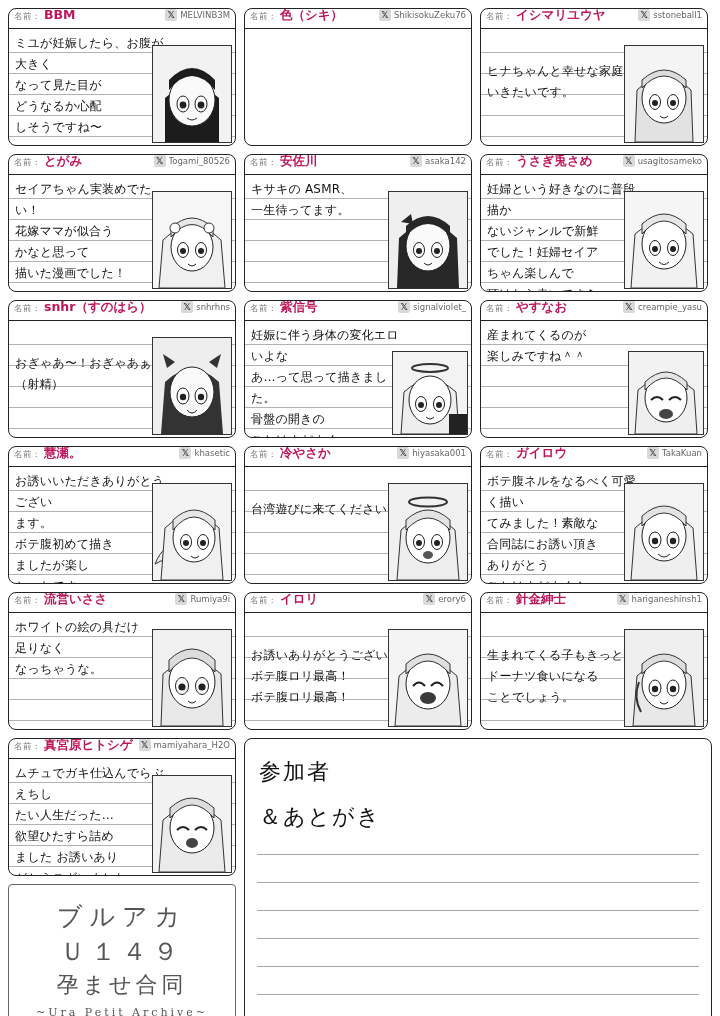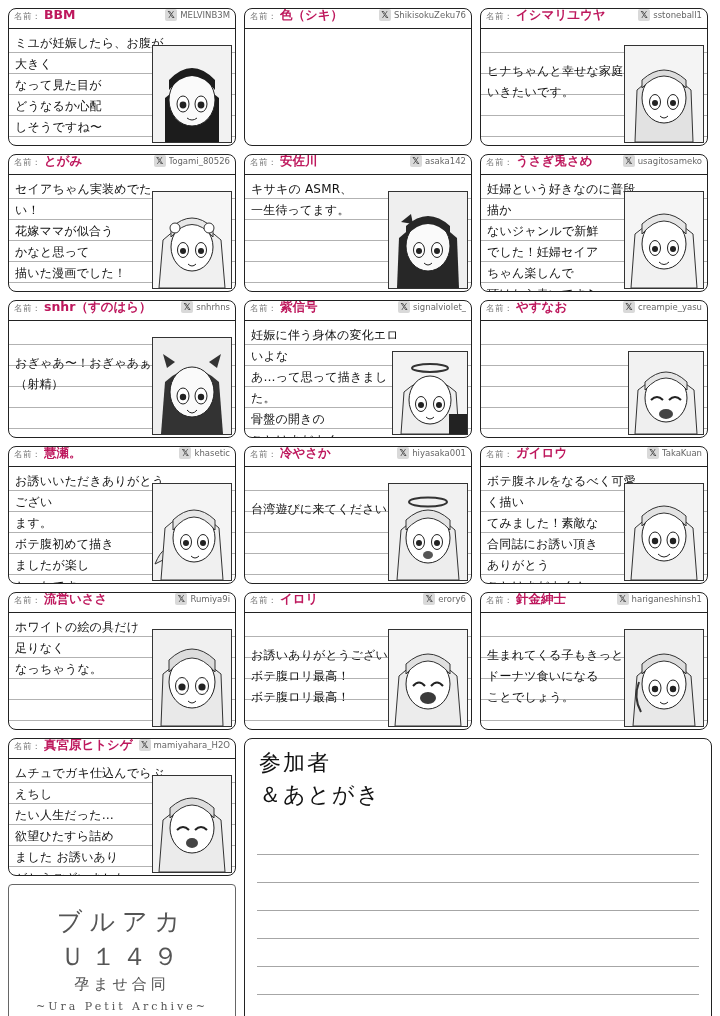--- a/index.html
+++ b/index.html
@@ -96,44 +96,44 @@
   .left-col{display:flex;flex-direction:column;gap:8px;width:228px;}
   .afterword{
     box-sizing:border-box;
     width:476px;
     border:1.5px solid #222;border-radius:8px;background:#fff;
     padding:10px 14px;
     position:relative;
     overflow:hidden;
   }
   .afterword-title{
-    font-size:22px;line-height:32px;letter-spacing:2px;
+    font-size:22px;line-height:45px;letter-spacing:2px;
     white-space:pre-line;color:#111;
-    font-family:Liberation Mono, monospace;
+    font-family:Liberation Serif, serif;
   }
   .aw-lines{
     position:absolute;left:12px;right:12px;top:88px;bottom:10px;
     background-image:repeating-linear-gradient(
       to bottom,
       rgba(0,0,0,0) 0px, rgba(0,0,0,0) 27px,
       rgba(0,0,0,0.35) 27px, rgba(0,0,0,0.35) 28px
     );
   }
   .title-box{
     box-sizing:border-box;
     width:228px;height:150px;
     border:1.5px solid #666;border-radius:4px;
     background:#fff;
     display:flex;flex-direction:column;align-items:center;justify-content:center;
     gap:2px;
     color:#555;
   }
   .tb-1{font-size:25px;letter-spacing:7px;font-family:"DejaVu Serif","Liberation Serif",serif;}
   .tb-2{font-size:25px;letter-spacing:6px;font-family:"DejaVu Serif","Liberation Serif",serif;}
-  .tb-3{font-size:15px;letter-spacing:4px;font-family:"DejaVu Serif","Liberation Serif",serif;}
+  .tb-3{font-size:22px;letter-spacing:4px;font-family:"DejaVu Serif","Liberation Serif",serif;}
   .tb-4{font-size:11px;letter-spacing:3px;margin-top:4px;font-family:"DejaVu Serif","Liberation Serif",serif;}
 </style>
 </head>
 <body>
 
 <div class="page">
 
   <div class="grid">
 
     <div class="card h1">
@@ -387,20 +387,22 @@
           <span class="name-label">名前：</span>
           <span class="name-val">やすなお</span>
         </div>
         <div class="handle">
           <span class="x-icon">𝕏</span>
           <span class="handle-text">creampie_yasu</span>
         </div>
       </div>
       <div class="card-body">
         <div class="lines"></div>
+        <div class="msg">産まれてくるのが
+楽しみですね＾＾</div>
         <div class="thumb sq">
           <svg viewBox="0 0 74 82" xmlns="http://www.w3.org/2000/svg">
             <rect width="74" height="82" fill="#f2f2f2"></rect>
             <path d="M6 82 L9 38 Q37 14 65 38 L68 82 Z" fill="#efefef" stroke="#333"></path>
             <ellipse cx="37" cy="46" rx="21" ry="24" fill="#fff" stroke="#222"></ellipse>
             <path d="M16 38 Q37 14 58 38 L58 30 Q37 10 16 30 Z" fill="#e5e5e5" stroke="#333"></path>
             <path d="M22 48 q6 -6 12 0" stroke="#222" fill="none" stroke-width="2"></path>
             <path d="M40 48 q6 -6 12 0" stroke="#222" fill="none" stroke-width="2"></path>
             <ellipse cx="37" cy="62" rx="7" ry="5" fill="#444"></ellipse>
           </svg>

